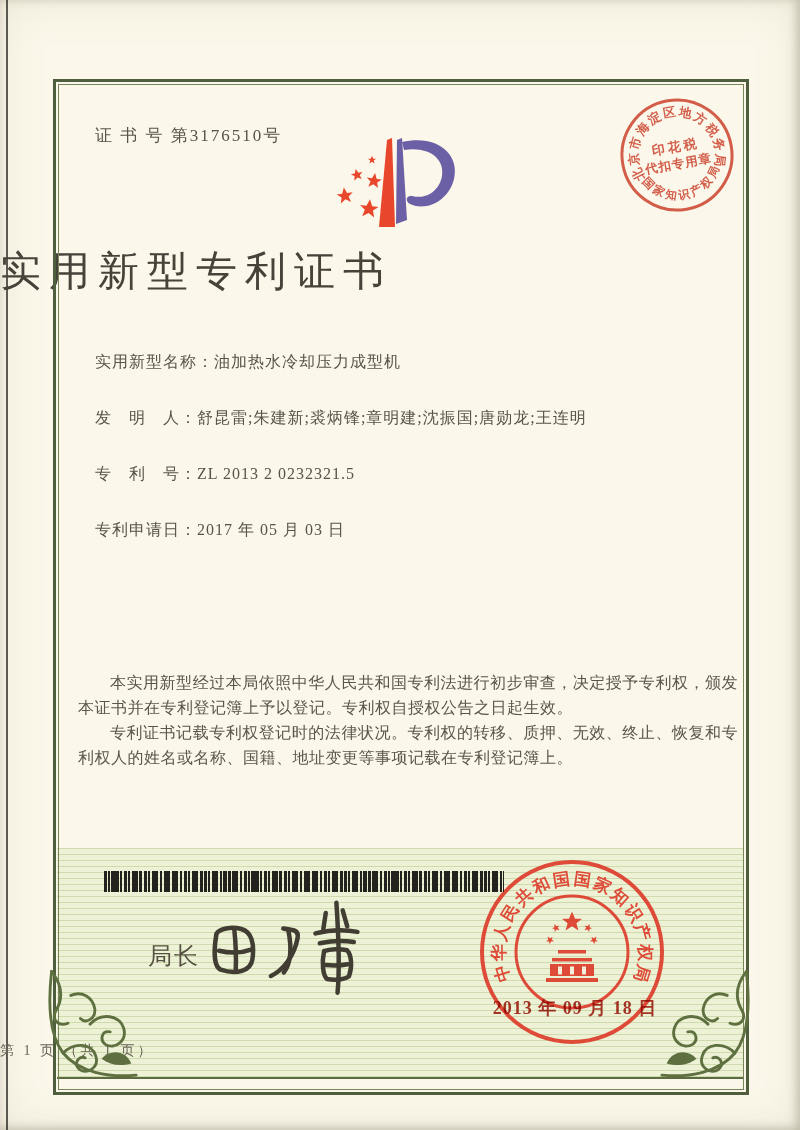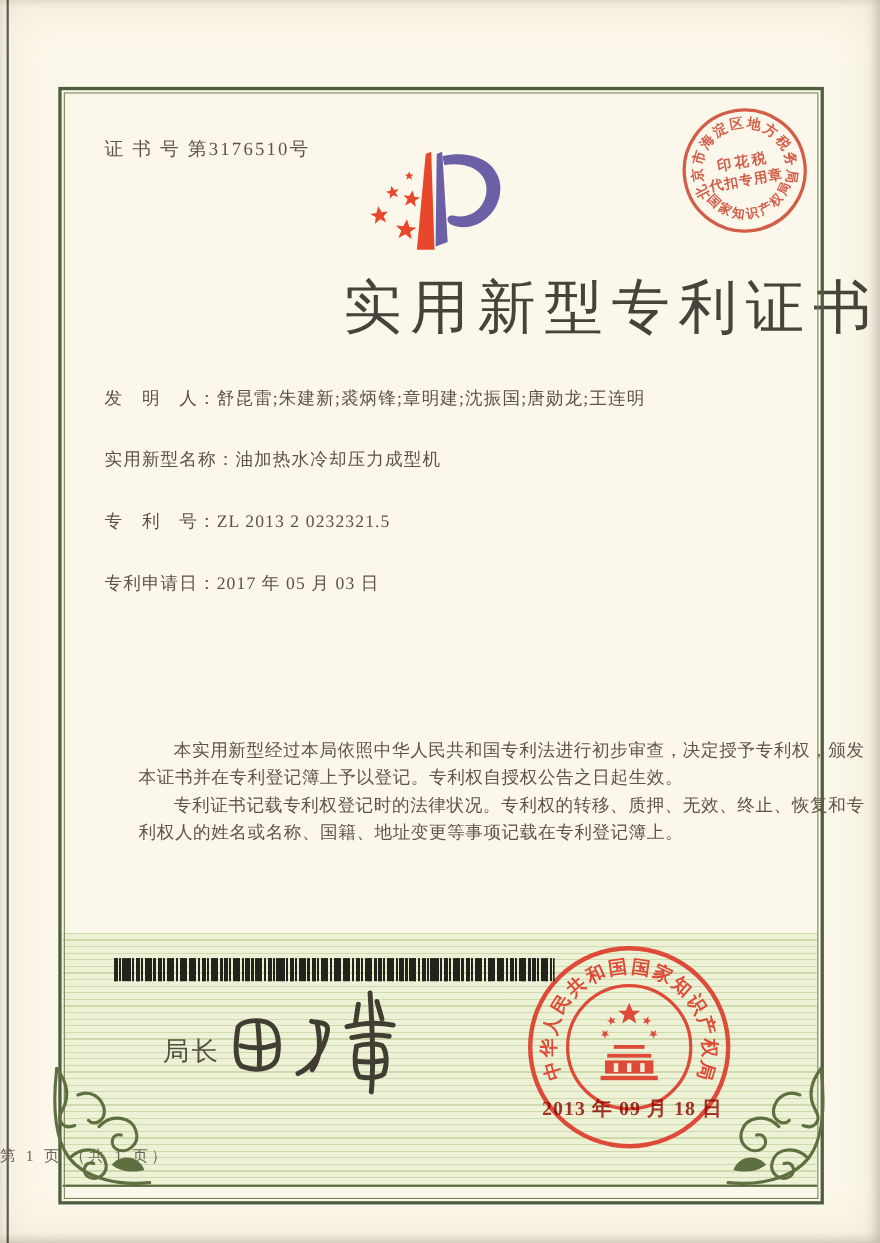--- a/index.html
+++ b/index.html
@@ -18,34 +18,34 @@
   .frame::after{
     content:"";position:absolute;left:2px;top:2px;right:2px;bottom:2px;
     border:1px solid #77865a;
   }
   .cert-no{
     position:absolute;left:95px;top:124px;font-size:17px;color:#5a5349;
     letter-spacing:2px;z-index:4;
   }
   .logo{position:absolute;left:322px;top:134px;width:170px;height:114px;z-index:4;}
   .title{
-    position:absolute;left:0;right:0;top:244px;text-align:right;
-    font-size:53px;color:#47423a;letter-spacing:8px;font-weight:500;z-index:4;
+    position:absolute;left:0;right:0;top:244px;text-align:left;
+    font-size:41px;color:#47423a;letter-spacing:8px;font-weight:500;z-index:4;
   }
   .fields{
     position:absolute;left:95px;top:352px;width:620px;z-index:4;
     display:flex;flex-direction:column;gap:35px;
     font-size:16px;color:#5a5348;
   }
   .field-row{white-space:nowrap;letter-spacing:1px;}
   .field-label{display:inline-block;}
   .field-value{display:inline-block;}
   .paragraphs{
     position:absolute;left:78px;top:670px;width:660px;z-index:4;
-    font-size:16px;line-height:25px;color:#5c554a;text-align:justify;margin-left:48px;
+    font-size:16px;line-height:25px;color:#5c554a;text-align:justify;
   }
   .paragraphs p{margin:0;text-indent:2em;letter-spacing:.5px;}
   
   .band{
     position:absolute;left:57px;top:848px;width:686px;height:229px;z-index:1;
     background-color:#edf2d7;
     background-image:repeating-linear-gradient(180deg, rgba(145,170,85,.33) 0 1px, rgba(0,0,0,0) 1px 6px);
     border-bottom:2px solid #5c6c42;
   }
   .flourish{position:absolute;width:96px;height:126px;z-index:6;}
@@ -154,24 +154,24 @@
         <text transform="translate(91.8,81.9) rotate(-55.0)" font-size="11.5" text-anchor="middle" dominant-baseline="central">局</text>
       </g>
     <text x="59" y="55" font-size="13" letter-spacing="3" text-anchor="middle">印花税</text>
     <text x="59" y="72" font-size="12.5" letter-spacing="1" text-anchor="middle">代扣专用章</text>
   </svg>
 
   <div class="title">实用新型专利证书</div>
 
   <div class="fields">
     <div class="field-row">
+      <span class="field-label">实用新型名称：</span><span class="field-value">油加热水冷却压力成型机</span>
+    </div>
+    <div class="field-row">
       <span class="field-label">发　明　人：</span><span class="field-value">舒昆雷;朱建新;裘炳锋;章明建;沈振国;唐勋龙;王连明</span>
-    </div>
-    <div class="field-row">
-      <span class="field-label">实用新型名称：</span><span class="field-value">油加热水冷却压力成型机</span>
     </div>
     <div class="field-row">
       <span class="field-label">专　利　号：</span><span class="field-value">ZL 2013 2 0232321.5</span>
     </div>
     <div class="field-row">
       <span class="field-label">专利申请日：</span><span class="field-value">2017 年 05 月 03 日</span>
     </div>
   </div>
 
   <div class="paragraphs">

